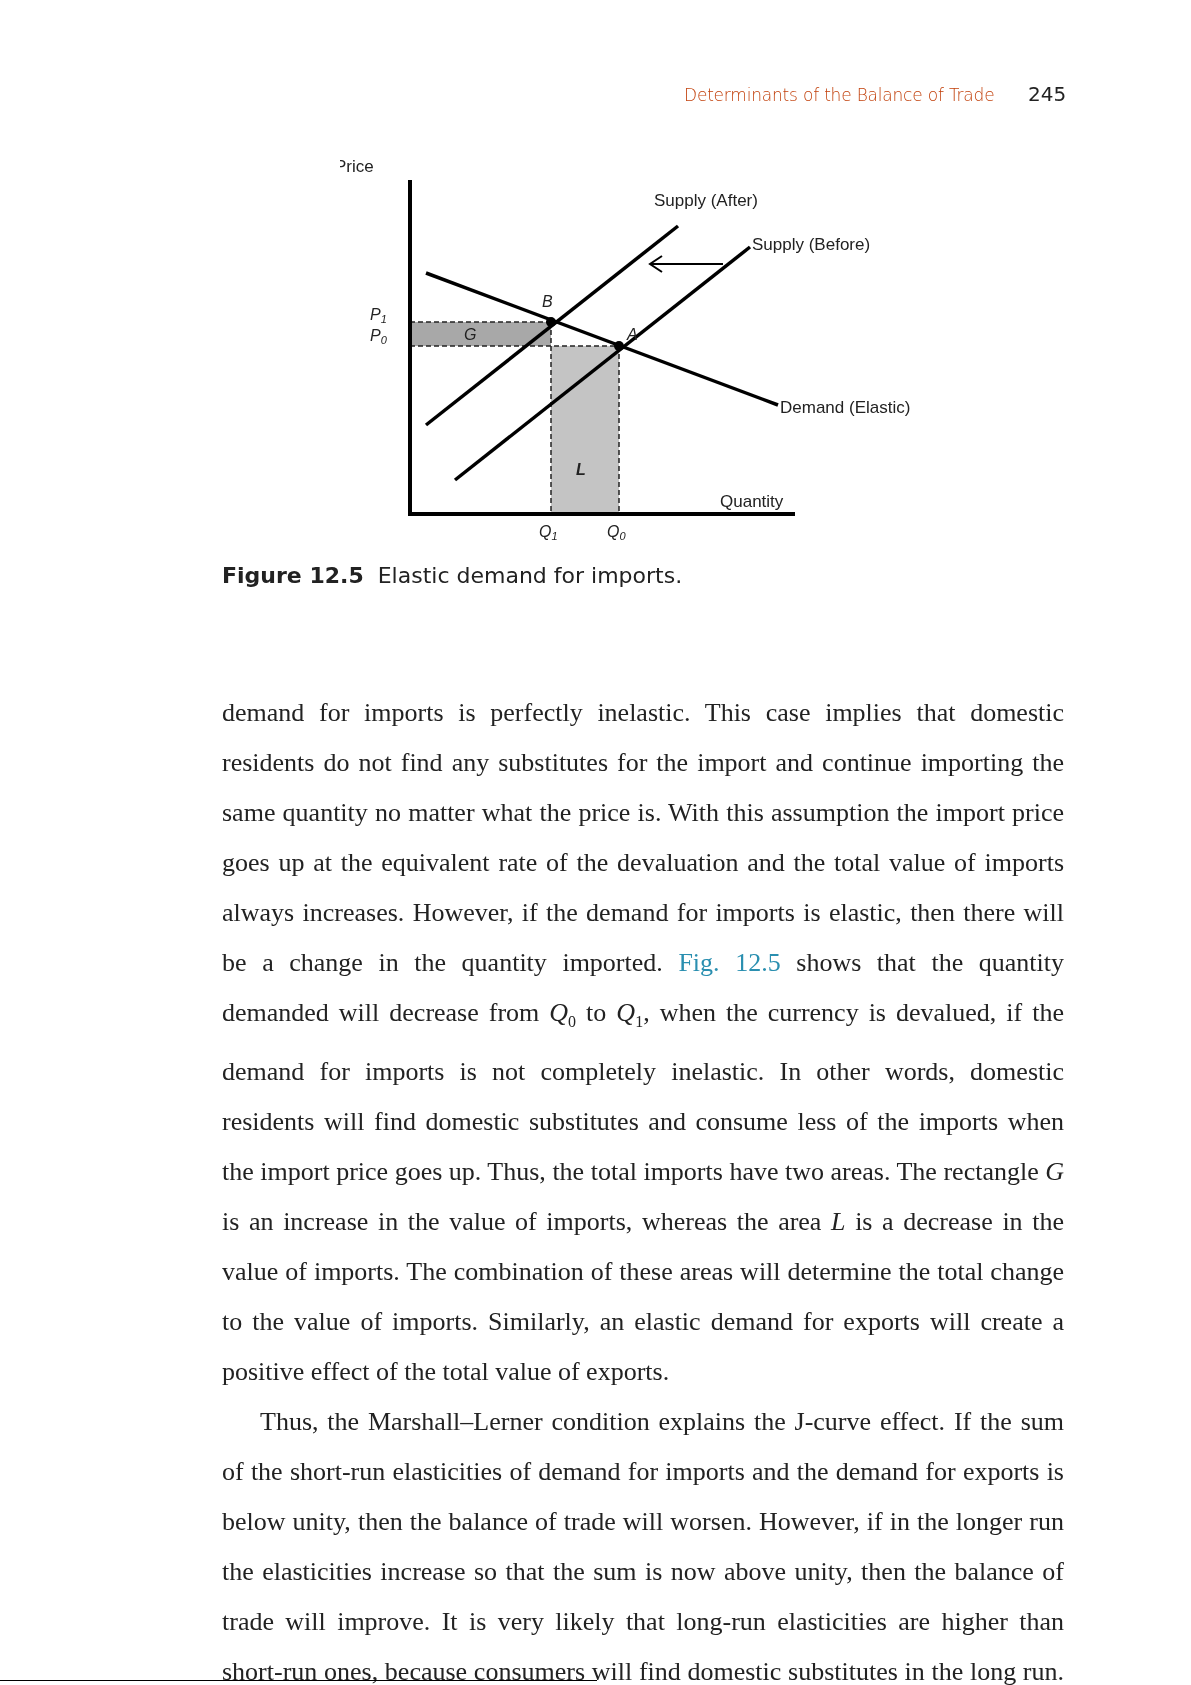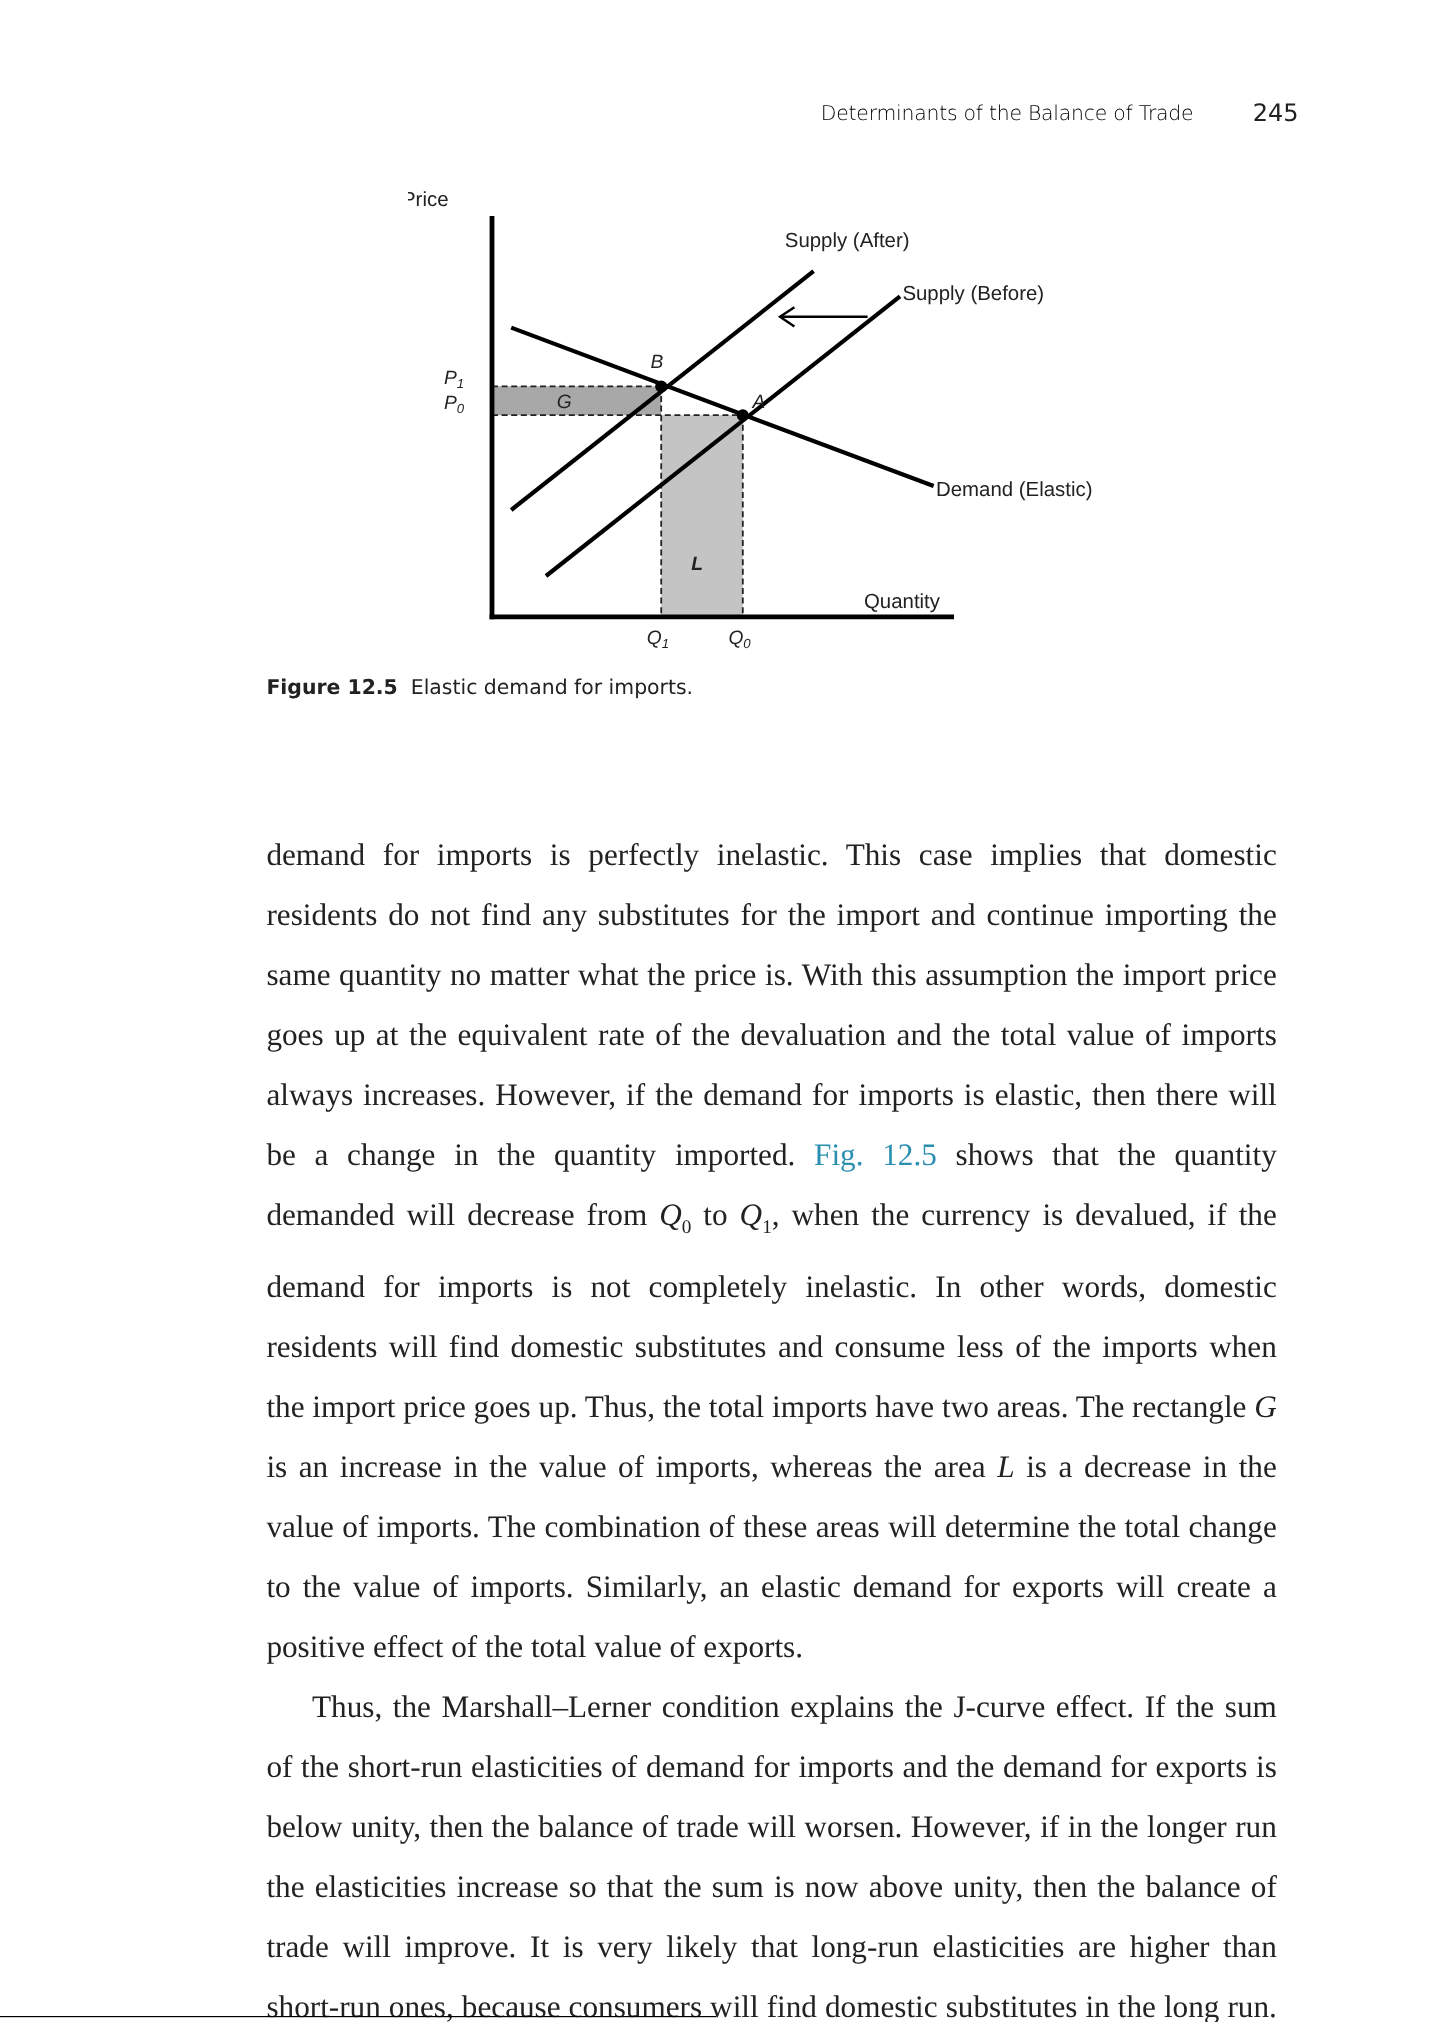--- a/index.html
+++ b/index.html
@@ -1,22 +1,22 @@
 <!DOCTYPE html>
 <html><head>
 <meta charset="utf-8">
 <style>
   html,body{margin:0;padding:0;background:#fff;}
   body{width:1191px;height:1685px;position:relative;overflow:hidden;}
   .running-head{position:absolute;top:80px;left:684px;width:380px;font-family:"DejaVu Sans",sans-serif;color:#333;}
-  .rh-title{position:absolute;left:0;top:5px;font-size:17px;font-weight:300;color:#000000;letter-spacing:-0.2px;}
-  .rh-page{position:absolute;left:360px;top:2px;font-size:20px;color:#222;}
+  .rh-title{position:absolute;left:0;top:5px;font-size:17px;font-weight:300;color:#c2410c;letter-spacing:-0.2px;}
+  .rh-page{position:absolute;left:344px;top:2px;font-size:20px;color:#222;}
   .figure{position:absolute;left:340px;top:150px;width:600px;height:400px;}
   .figure svg{position:absolute;left:0;top:0;}
-  .caption{position:absolute;left:222px;top:563px;font-family:"DejaVu Sans",sans-serif;font-size:17px;color:#222;}
+  .caption{position:absolute;left:222px;top:563px;font-family:"DejaVu Sans",sans-serif;font-size:22px;color:#222;}
   .caption b{font-weight:bold;}
   .body-text{position:absolute;left:222px;top:688px;width:842px;font-family:"Liberation Serif","DejaVu Serif",serif;font-size:26px;line-height:50px;color:#222;text-align:justify;}
   .body-text p{margin:0;}
   .body-text p.indent{text-indent:38px;}
   .link{color:#2a8fb0;}
   .footer-rule{position:absolute;left:0;top:1680px;width:597px;height:1px;background:#000;}
 </style>
 </head>
 <body>
 

